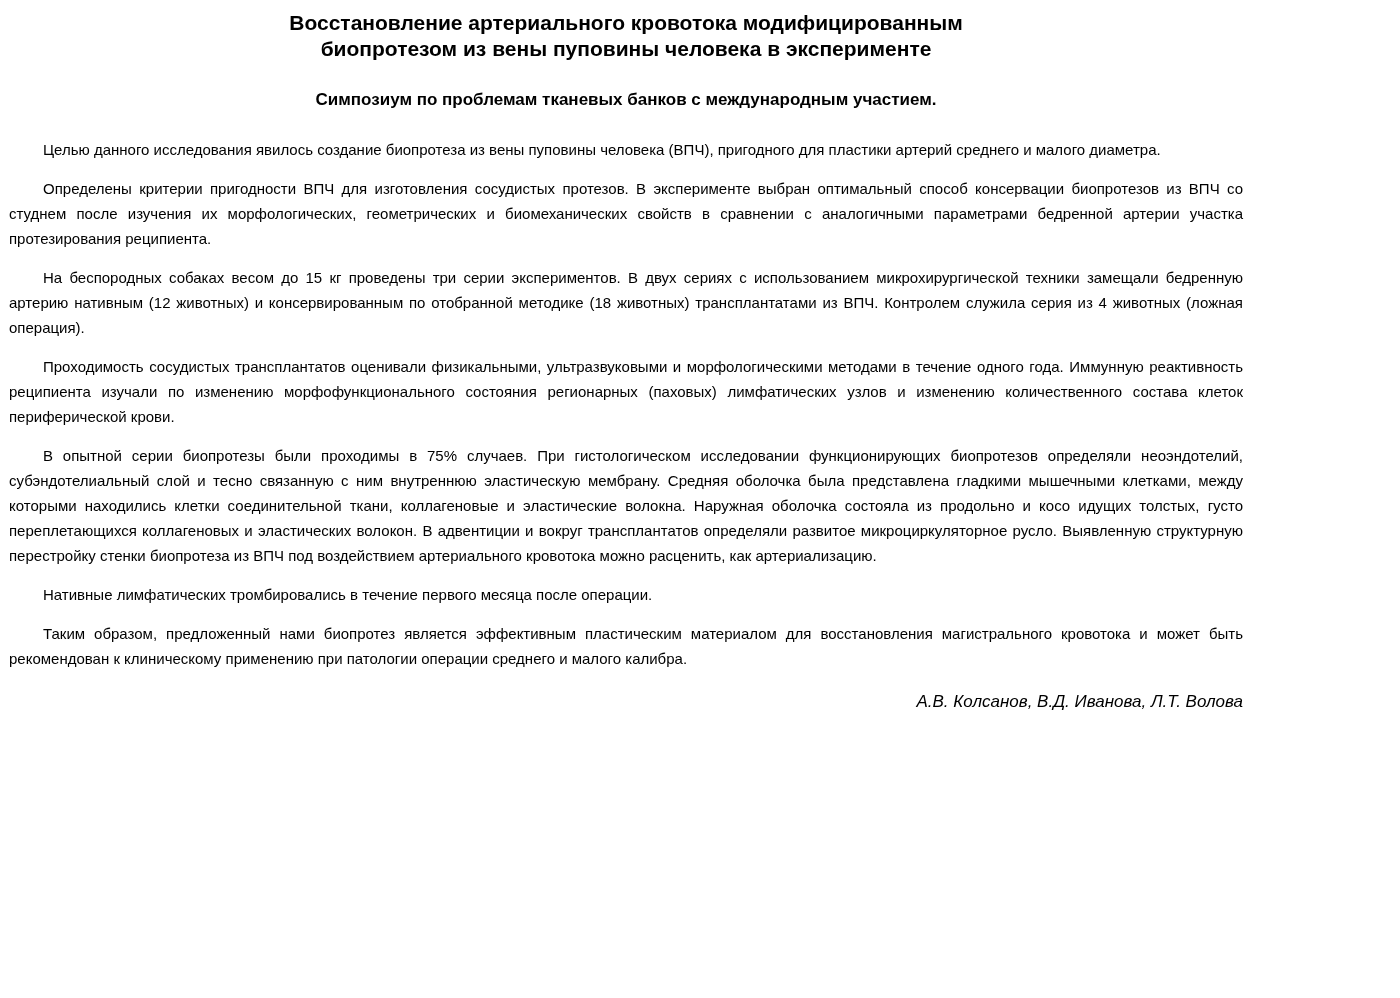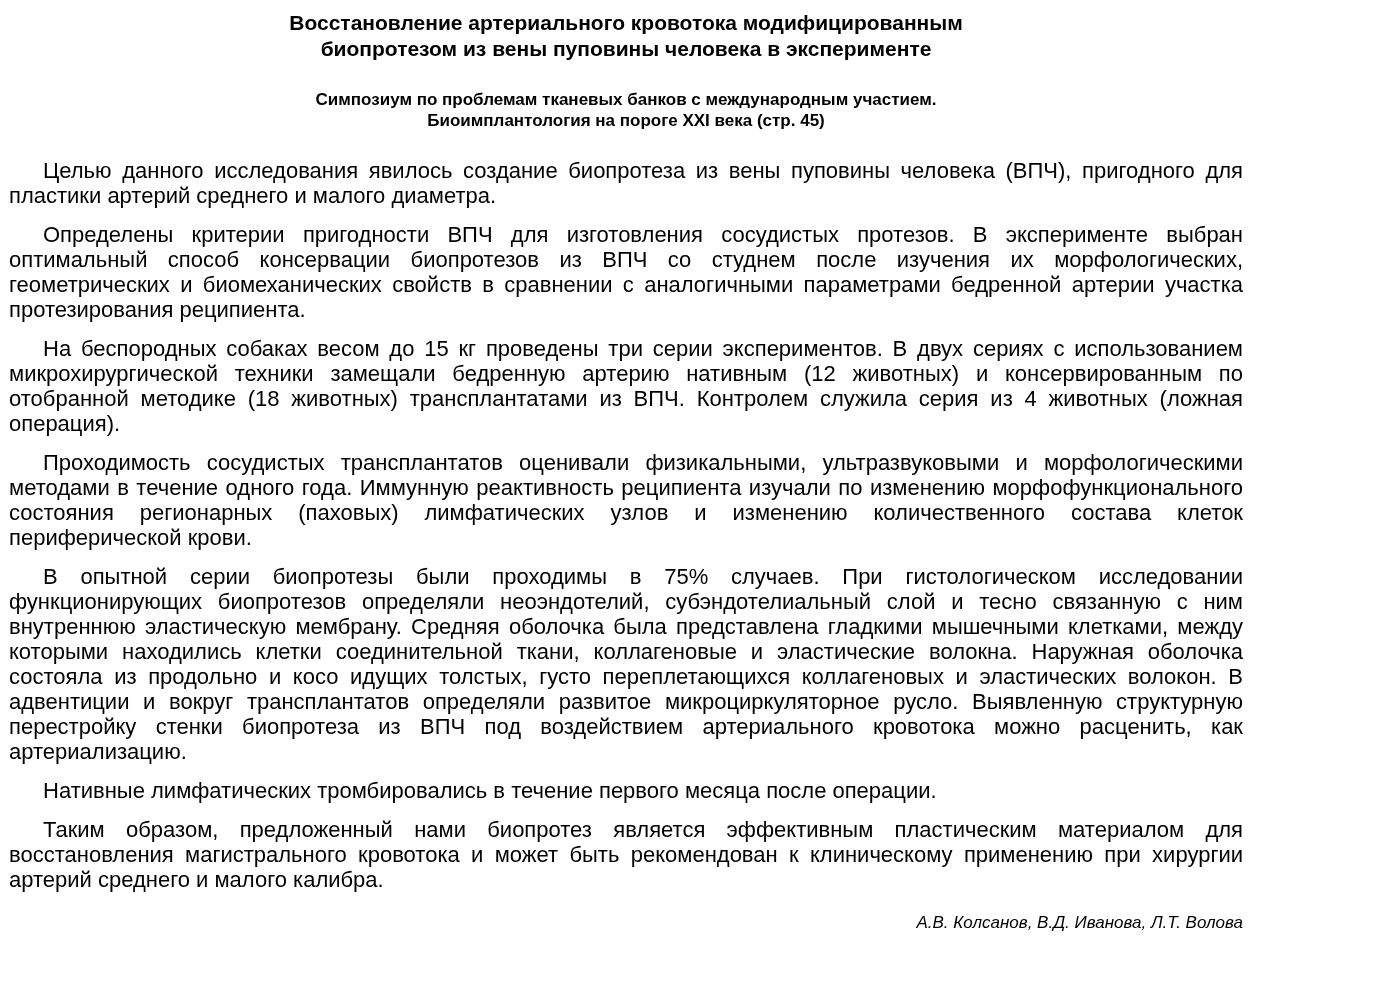--- a/index.html
+++ b/index.html
@@ -30,21 +30,21 @@
     line-height: 21px;
     margin-bottom: 27px;
   }
   .affiliation {
     font-size: 17px;
     line-height: 25px;
     text-indent: 24px;
     margin-bottom: 18px;
   }
   .body-paragraph {
-    font-size: 22px;
+    font-size: 15px;
     line-height: 25px;
     text-align: justify;
     text-indent: 34px;
     margin-bottom: 14px;
   }
   .authors {
     font-size: 17px;
     line-height: 25px;
     text-align: right;
     margin-top: 18px;
@@ -56,27 +56,26 @@
 
 <div class="page">
 
   <div class="title-block">
     <div>Восстановление артериального кровотока модифицированным</div>
     <div>биопротезом из вены пуповины человека в эксперименте</div>
   </div>
 
   <div class="subtitle-block">
     <div>Симпозиум по проблемам тканевых банков с международным участием.</div>
-    <div>Биоимплантология на пороге XXI века (стр. 45)</div>
   </div>
 
 
   <p class="body-paragraph">Целью данного исследования явилось создание биопротеза из вены пуповины человека (ВПЧ), пригодного для пластики артерий среднего и малого диаметра.</p>
   <p class="body-paragraph">Определены критерии пригодности ВПЧ для изготовления сосудистых протезов. В эксперименте выбран оптимальный способ консервации биопротезов из ВПЧ со студнем после изучения их морфологических, геометрических и биомеханических свойств в сравнении с аналогичными параметрами бедренной артерии участка протезирования реципиента.</p>
   <p class="body-paragraph">На беспородных собаках весом до 15 кг проведены три серии экспериментов. В двух сериях с использованием микрохирургической техники замещали бедренную артерию нативным (12 животных) и консервированным по отобранной методике (18 животных) трансплантатами из ВПЧ. Контролем служила серия из 4 животных (ложная операция).</p>
   <p class="body-paragraph">Проходимость сосудистых трансплантатов оценивали физикальными, ультразвуковыми и морфологическими методами в течение одного года. Иммунную реактивность реципиента изучали по изменению морфофункционального состояния регионарных (паховых) лимфатических узлов и изменению количественного состава клеток периферической крови.</p>
   <p class="body-paragraph">В опытной серии биопротезы были проходимы в 75% случаев. При гистологическом исследовании функционирующих биопротезов определяли неоэндотелий, субэндотелиальный слой и тесно связанную с ним внутреннюю эластическую мембрану. Средняя оболочка была представлена гладкими мышечными клетками, между которыми находились клетки соединительной ткани, коллагеновые и эластические волокна. Наружная оболочка состояла из продольно и косо идущих толстых, густо переплетающихся коллагеновых и эластических волокон. В адвентиции и вокруг трансплантатов определяли развитое микроциркуляторное русло. Выявленную структурную перестройку стенки биопротеза из ВПЧ под воздействием артериального кровотока можно расценить, как артериализацию.</p>
   <p class="body-paragraph">Нативные лимфатических тромбировались в течение первого месяца после операции.</p>
-  <p class="body-paragraph">Таким образом, предложенный нами биопротез является эффективным пластическим материалом для восстановления магистрального кровотока и может быть рекомендован к клиническому применению при хирургии артерий среднего и малого калибра.</p>
+  <p class="body-paragraph">Таким образом, предложенный нами биопротез является эффективным пластическим материалом для восстановления магистрального кровотока и может быть рекомендован к клиническому применению при патологии операции среднего и малого калибра.</p>
 
   <p class="authors">А.В. Колсанов, В.Д. Иванова, Л.Т. Волова</p>
 
 </div>
 
 </body></html>

